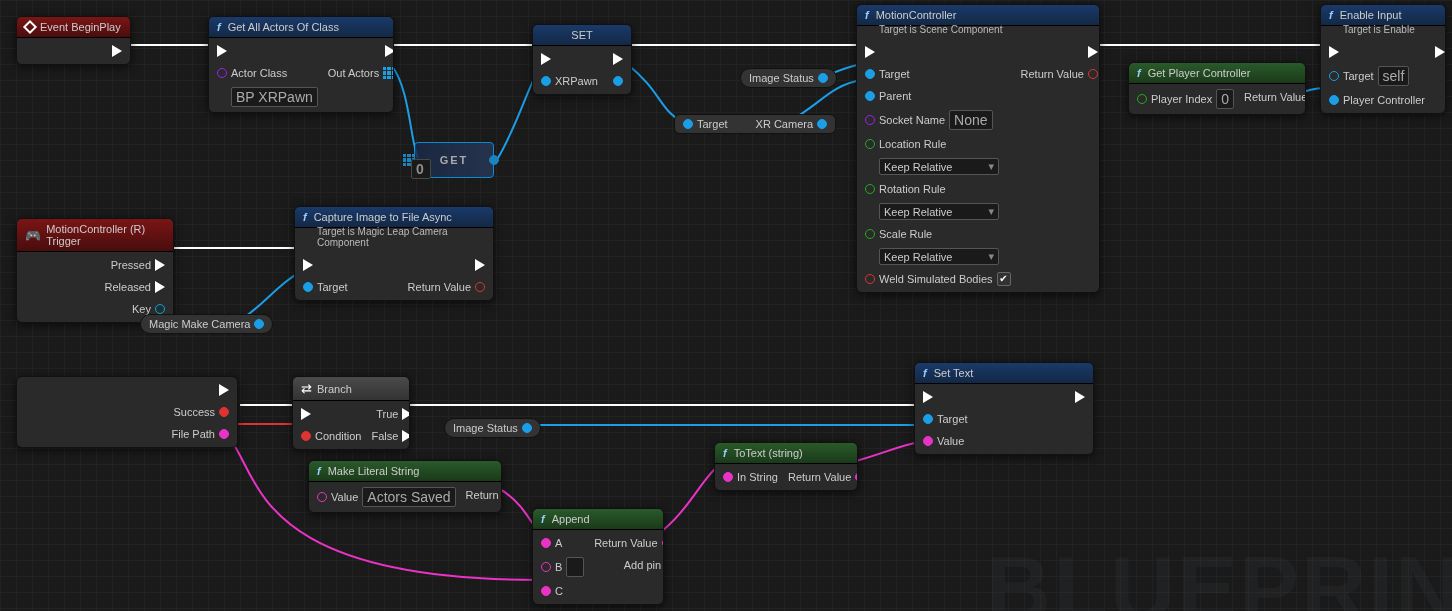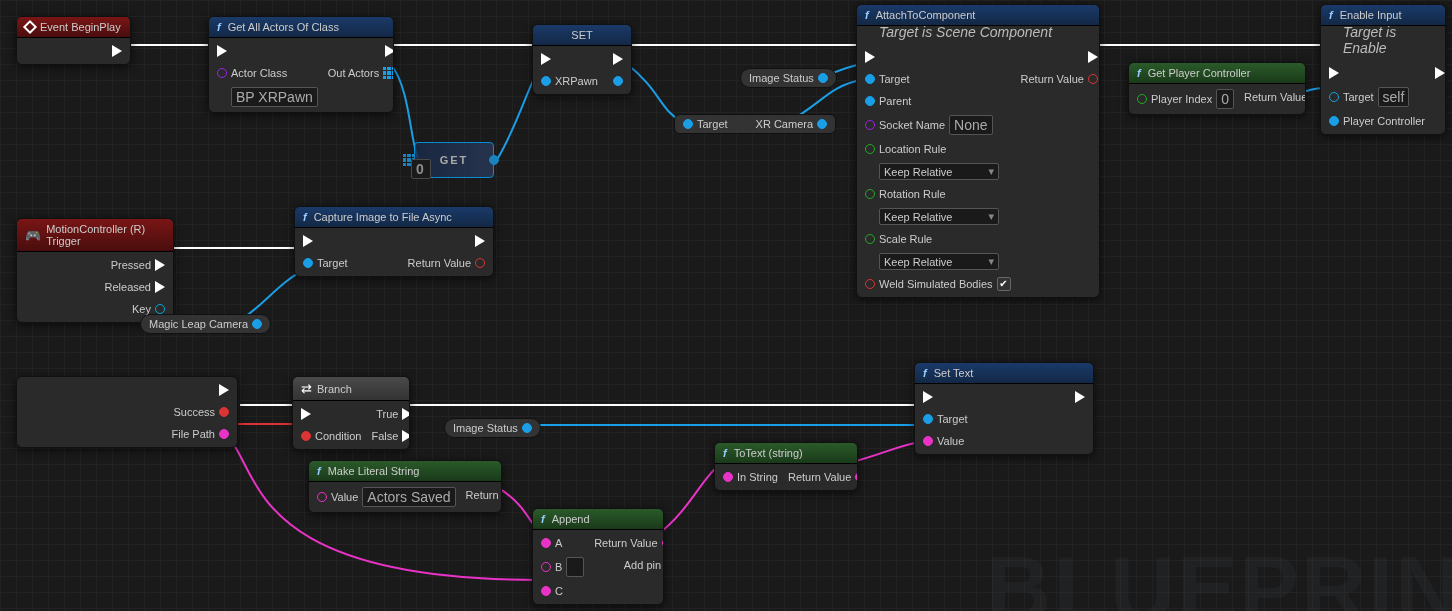--- a/index.html
+++ b/index.html
@@ -2,21 +2,21 @@
 <html><head>
 <meta charset="utf-8">
 <style>
 *{box-sizing:border-box;margin:0;padding:0;font-family:"Segoe UI",Arial,sans-serif;font-size:11px;color:#ccc}
 body{background:#1a1a1a;position:relative;width:1452px;height:611px;overflow:hidden;
   background-image:linear-gradient(#222 1px,transparent 1px),linear-gradient(90deg,#222 1px,transparent 1px);
   background-size:16px 16px}
 .watermark{position:absolute;right:-10px;bottom:-30px;font-size:90px;font-weight:700;color:rgba(70,90,110,.12);letter-spacing:2px}
 .node{position:absolute;background:#2a2a2a;border:1px solid #111;border-radius:6px;box-shadow:0 2px 8px rgba(0,0,0,.6);overflow:hidden}
 .node-header{padding:4px 8px;display:flex;align-items:center;gap:5px;font-weight:500;color:#fff;font-size:12px}
-.node-subtitle{font-size:14px;font-style:italic;color:#bbb;padding:0 8px 4px 22px;margin-top:-2px}
+.node-subtitle{font-size:10px;color:#bbb;padding:0 8px 4px 22px;margin-top:-2px}
 .hdr-red{background:linear-gradient(to bottom,#7a1515,#4a0d0d);border-bottom:1px solid #000}
 .hdr-blue{background:linear-gradient(to bottom,#1a3a6a,#132845);border-bottom:1px solid #000}
 .hdr-gray{background:linear-gradient(to bottom,#4a4a4a,#333);border-bottom:1px solid #000}
 .hdr-green{background:linear-gradient(to bottom,#2a5a2a,#1a3a1a);border-bottom:1px solid #000}
 .node-body{padding:5px 8px;display:flex;justify-content:space-between;gap:10px}
 .col{display:flex;flex-direction:column;gap:6px}
 .pin{display:flex;align-items:center;gap:4px;white-space:nowrap;min-height:16px}
 .pin.right{justify-content:flex-end}
 .dot{width:10px;height:10px;border-radius:50%;border:1px solid}
 .dot.exec{width:0;height:0;border-radius:0;border-left:10px solid #fff;border-top:6px solid transparent;border-bottom:6px solid transparent;border-right:0}
@@ -177,21 +177,21 @@
   <span class="dot blue"></span>
     <span>Target</span>
   <span style="width:20px"></span>
   <span>XR Camera</span>
     <span class="dot blue"></span>
 </div>
 
 <div class="node" style="left:856px;top:4px;width:244px">
   <div class="node-header hdr-blue">
       <span class="icon-f">f</span>
-      <span>AttachToComponent</span>
+      <span>MotionController</span>
     </div>
   <div class="node-subtitle">Target is Scene Component</div>
   <div class="node-body">
     <div class="col">
       <div class="pin">
           <span class="dot exec"></span>
         </div>
       <div class="pin">
           <span class="dot blue"></span>
           <span>Target</span>
@@ -316,20 +316,21 @@
         </div>
     </div>
   </div>
 </div>
 
 <div class="node" style="left:294px;top:206px;width:200px">
   <div class="node-header hdr-blue">
       <span class="icon-f">f</span>
       <span>Capture Image to File Async</span>
     </div>
+  <div class="node-subtitle">Target is Magic Leap Camera Component</div>
   <div class="node-body">
     <div class="col">
         <div class="pin">
           <span class="dot exec"></span>
         </div>
         <div class="pin">
           <span class="dot blue"></span>
           <span>Target</span>
         </div>
       </div>
@@ -339,21 +340,21 @@
         </div>
         <div class="pin right">
           <span>Return Value</span>
           <span class="dot red hollow"></span>
         </div>
       </div>
   </div>
 </div>
 
 <div class="pill" style="left:140px;top:314px">
-    <span>Magic Leap Camera</span>
+    <span>Magic Make Camera</span>
     <span class="dot blue"></span>
   </div>
 
 <div class="node" style="left:16px;top:376px;width:222px">
   <div class="node-body">
       <div></div>
     <div class="col">
       <div class="pin right">
           <span class="dot exec"></span>
         </div>

